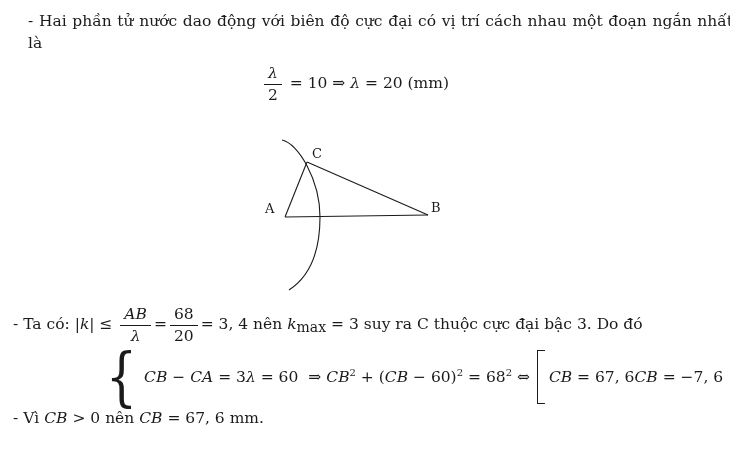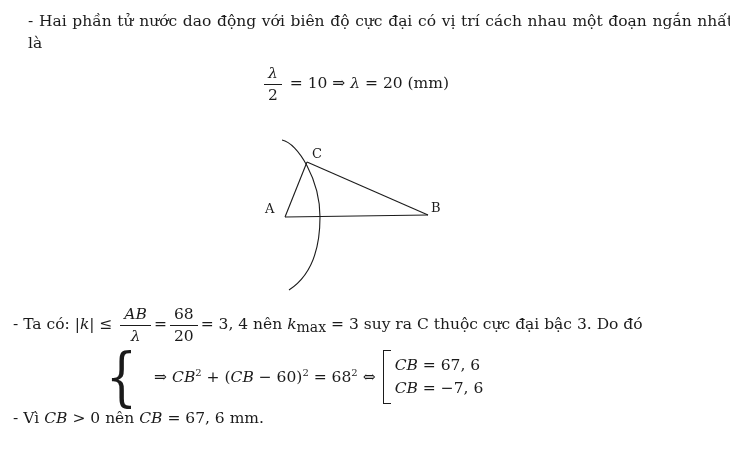--- a/index.html
+++ b/index.html
@@ -44,21 +44,21 @@
   .eqcol { display: inline-flex; flex-direction: column; }
   .eqcol .eqrow { line-height: 23px; }
   .midexpr { margin-left: 10px; }
   .bracket {
     width: 7px; height: 52px;
     border-left: 1.5px solid #1b1b1b;
     border-top: 1.5px solid #1b1b1b;
     border-bottom: 1.5px solid #1b1b1b;
     margin-left: 7px; margin-right: 4px;
   }
-  .solcol { display: inline-flex; flex-direction: column; }
+  .solcol { display: inline-flex; }
   .solcol div { line-height: 23px; }
 
   svg text { font-family: "DejaVu Serif", "Liberation Serif", serif; font-size: 13px; fill: #1b1b1b; }
 </style>
 </head>
 <body>
 
 <div class="page">
 
   <div class="abs para" style="top:10px; left:28px; width:705px;">
@@ -83,20 +83,21 @@
     <text x="54" y="22">C</text>
   </svg>
 
   <div class="abs nowrap" style="top:302px; left:13px; line-height:44px;">
     <span>- Ta có: </span><span>|</span><span class="it">k</span><span>|</span><span> ≤ </span><span class="frac"><span class="num it">AB</span><span class="den it">λ</span></span><span>=</span><span class="frac"><span class="num">68</span><span class="den">20</span></span><span>= 3, 4 nên </span><span class="it">k</span><sub class="smax">max</sub><span> = 3 suy ra C thuộc cực đại bậc 3. Do đó</span>
   </div>
 
   <div class="abs system" style="top:348px; left:105px; height:58px;">
     <span class="brace">{</span>
     <div class="eqcol">
+      <div class="eqrow"><span class="it">CB</span><span> − </span><span class="it">CA</span><span> = 3</span><span class="it">λ</span><span> = 60</span></div>
     </div>
     <div class="midexpr"><span>⇒ </span><span class="it">CB</span><sup class="s2">2</sup><span> + (</span><span class="it">CB</span><span> − 60)</span><sup class="s2">2</sup><span> = 68</span><sup class="s2">2</sup><span> ⇔</span></div>
     <div class="bracket"></div>
     <div class="solcol">
       <div><span class="it">CB</span><span> = 67, 6</span></div>
       <div><span class="it">CB</span><span> = −7, 6</span></div>
     </div>
   </div>
 
   <div class="abs para" style="top:407px; left:13px;">

